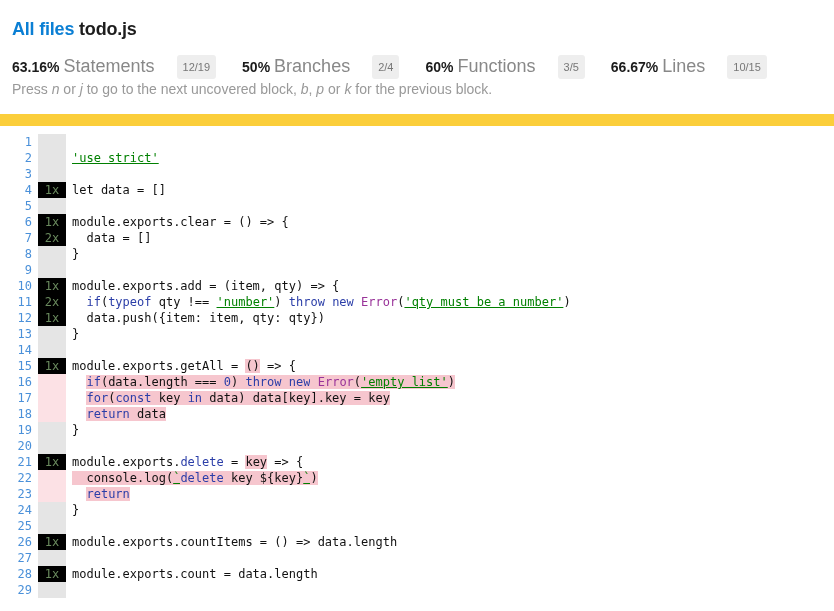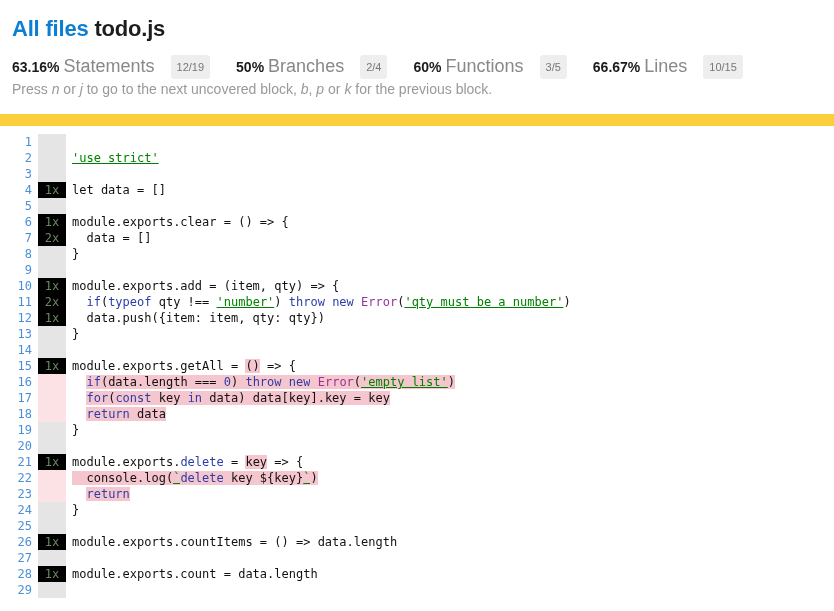--- a/index.html
+++ b/index.html
@@ -14,21 +14,21 @@
     font-family: "Liberation Sans", sans-serif;
     color: #333333;
     -webkit-font-smoothing: antialiased;
   }
 
   
   .wrapper { padding: 0; }
   .pad1 { padding: 10px 12px 0 12px; }
 
   h1.page-title {
-    font-size: 22px;
+    font-size: 18px;
     line-height: 26px;
     font-weight: bold;
     margin: 6px 0 0 0;
     color: #111111;
     letter-spacing: -0.2px;
   }
   h1.page-title .allfiles-link {
     color: #0b7fd4;
     text-decoration: none;
     cursor: pointer;
@@ -52,21 +52,21 @@
     font-size: 18px;
     margin-left: 4px;
   }
   .stat-fraction {
     display: inline-block;
     background: #eeeeee;
     color: #777777;
     border-radius: 3px;
     font-size: 11px;
     padding: 3px 6px 3px 6px;
-    margin-left: 16px;
+    margin-left: 22px;
     position: relative;
     top: -1px;
   }
 
   .hint {
     margin-bottom: 16px;
     font-size: 14px;
     color: #999999;
     line-height: 18px;
   }

